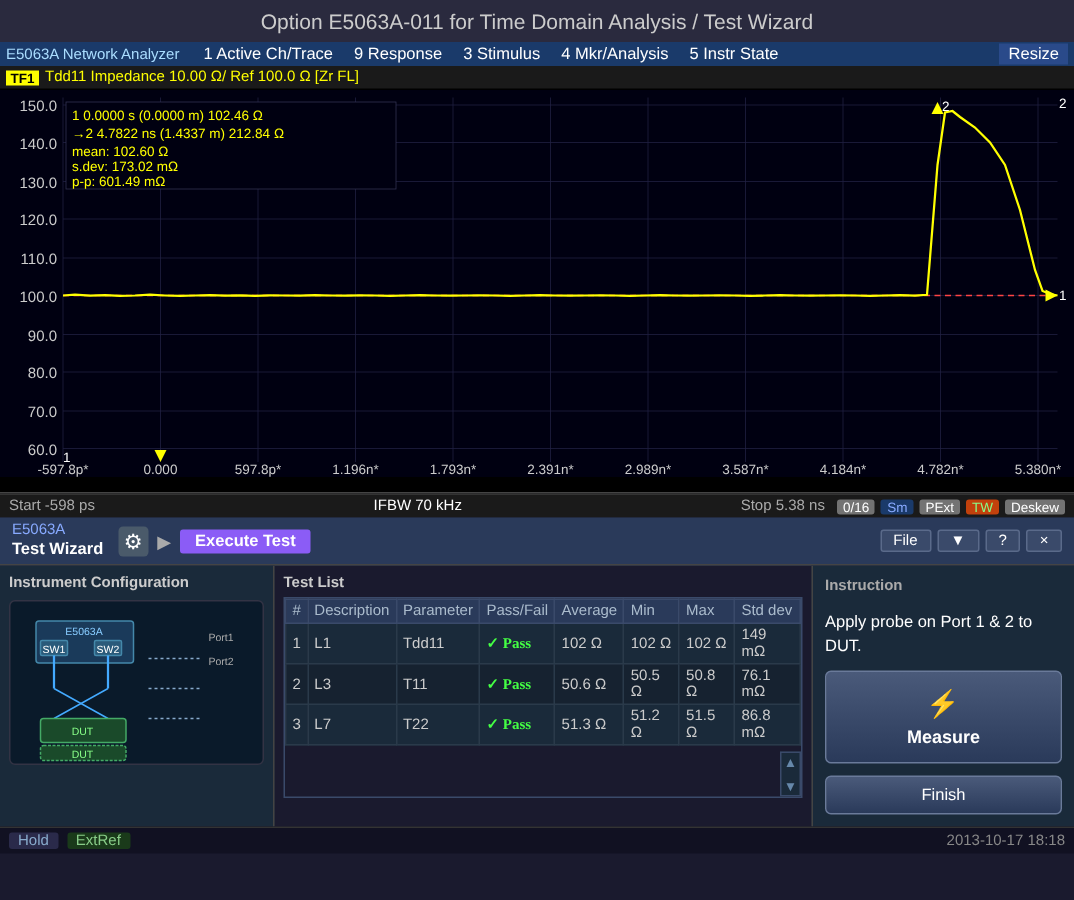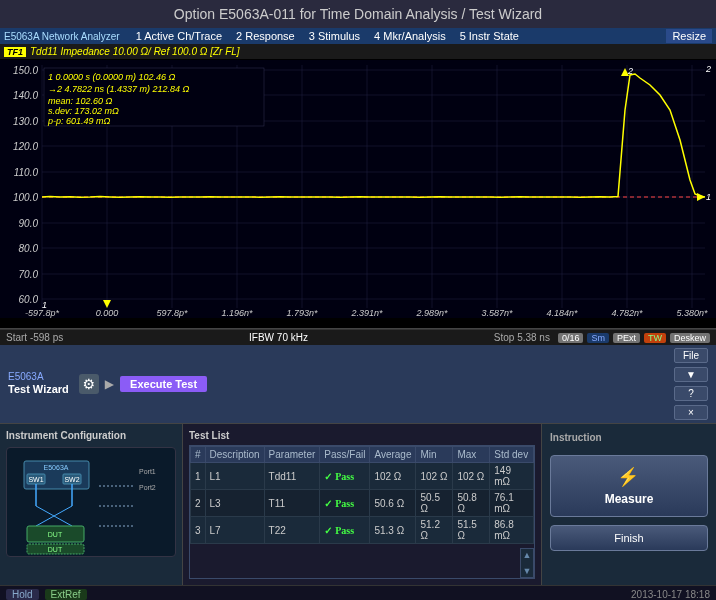--- a/index.html
+++ b/index.html
@@ -47,21 +47,20 @@
       background: #2a4a8a;
       cursor: pointer;
     }
 
     
     #chart-container {
       background: #000000;
       position: relative;
       height: 285px;
       border-bottom: 1px solid #444;
-      font-style: italic;
     }
 
     
     #chart-header {
       background: #1a1a1a;
       color: #ffff00;
       font-size: 10px;
       padding: 2px 4px;
       display: flex;
       align-items: center;
@@ -111,21 +110,21 @@
       color: #ffffff;
       font-size: 11px;
       padding: 3px 8px;
       display: flex;
       align-items: center;
       gap: 6px;
       border-bottom: 1px solid #444;
     }
     #wizard-header .app-name { color: #88aaff; font-size: 10px; }
     #wizard-header .wizard-title { font-weight: bold; }
-    #wizard-header .wizard-actions { margin-left: auto; display: flex; gap: 4px; flex-direction: column; }
+    #wizard-header .wizard-actions { margin-left: auto; display: flex; gap: 4px; }
     #wizard-header .wiz-btn {
       background: #3a4a6a;
       color: #ffffff;
       border: 1px solid #5a6a8a;
       padding: 1px 8px;
       font-size: 10px;
       cursor: pointer;
       border-radius: 2px;
     }
     #wizard-header .execute-label {
@@ -292,21 +291,21 @@
 </head>
 <body>
 
 <div id="title-bar">
   <span>Option E5063A-011 for Time Domain Analysis / Test Wizard</span>
 </div>
 
 <div id="menu-bar">
   <span class="app-title">E5063A Network Analyzer</span>
   <span class="menu-item">1 Active Ch/Trace</span>
-  <span class="menu-item">2 Response</span>
+  <span class="menu-item">9 Response</span>
   <span class="menu-item">3 Stimulus</span>
   <span class="menu-item">4 Mkr/Analysis</span>
   <span class="menu-item">5 Instr State</span>
   <span class="resize-btn">Resize</span>
 </div>
 
 <div id="chart-container">
   <div id="chart-header">
     <span class="ch-label">TF1</span>
     <span>Tdd11  Impedance 10.00 Ω/ Ref 100.0 Ω [Zr FL]</span>
@@ -522,20 +521,21 @@
           <span style="text-align:center;color:#6688aa;font-size:9px;padding:1px;">▲</span>
           <span style="flex:1;background:#2a3a5a;margin:2px;"></span>
           <span style="text-align:center;color:#6688aa;font-size:9px;padding:1px;">▼</span>
         </div>
       </div>
     </div>
   </div>
 
   <div id="instruction-panel">
     <div class="instr-label">Instruction</div>
+    <div class="instr-text">Apply probe on Port 1 &amp; 2 to DUT.</div>
     <button class="measure-btn">
       <span class="measure-icon">⚡</span>
       <span>Measure</span>
     </button>
     <button class="finish-btn">Finish</button>
   </div>
 
 </div>
 
 <div id="bottom-status">

